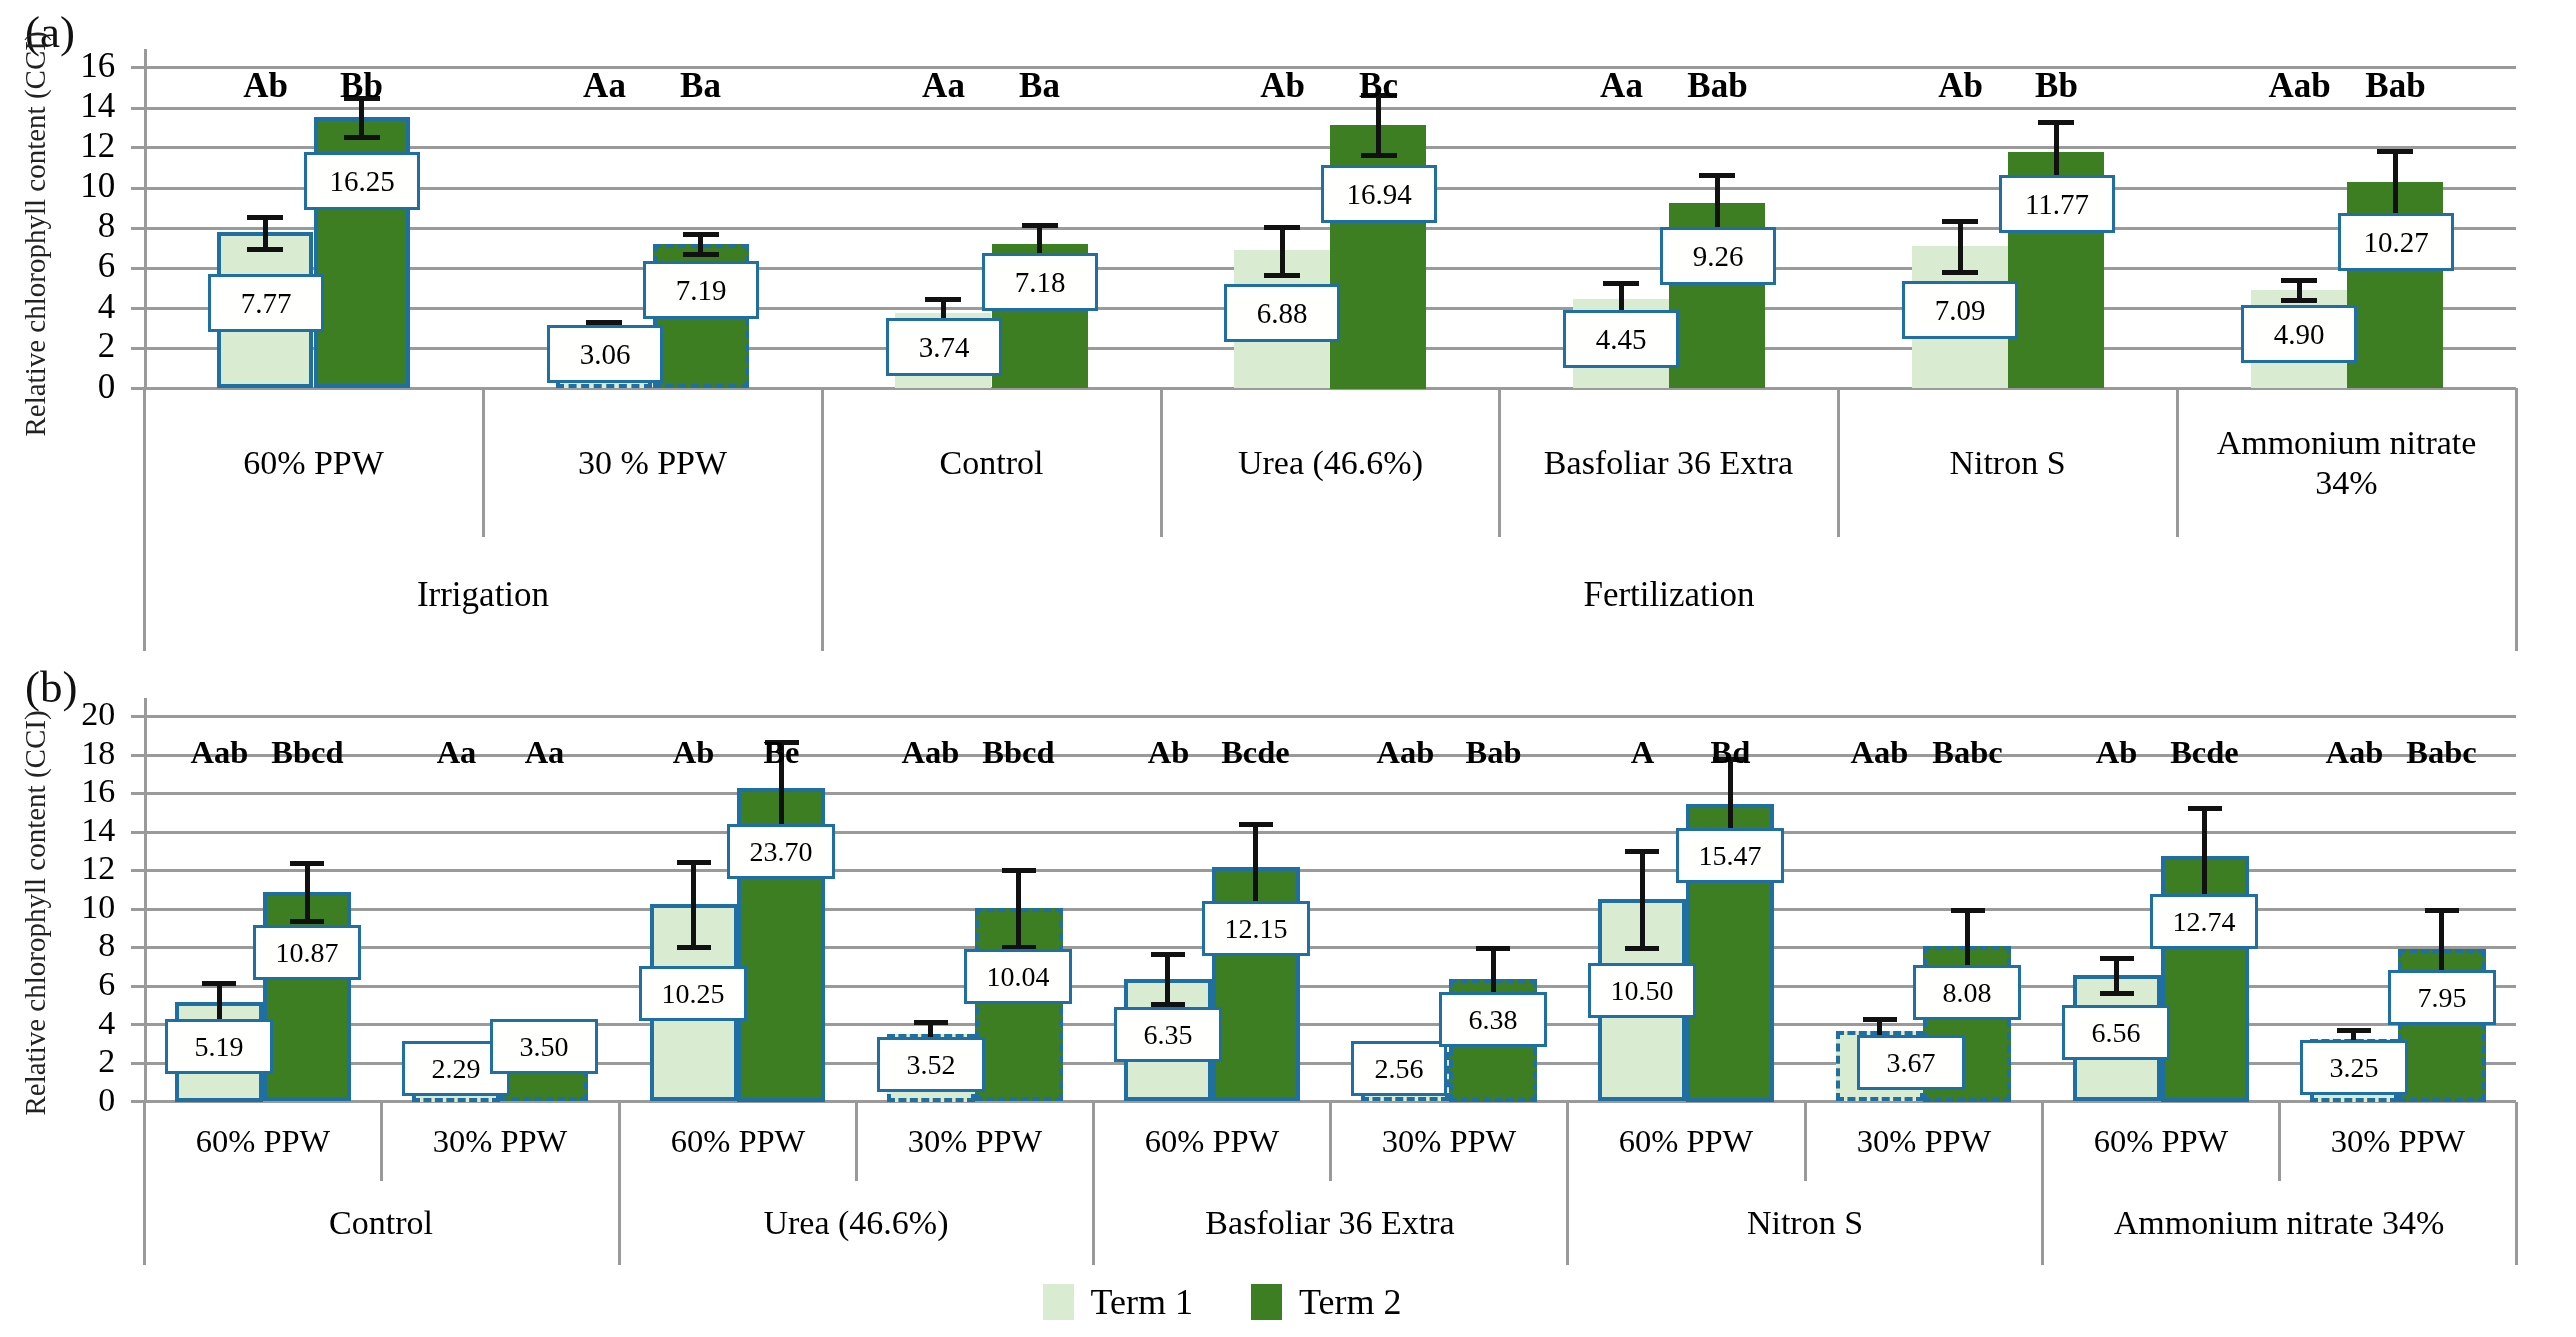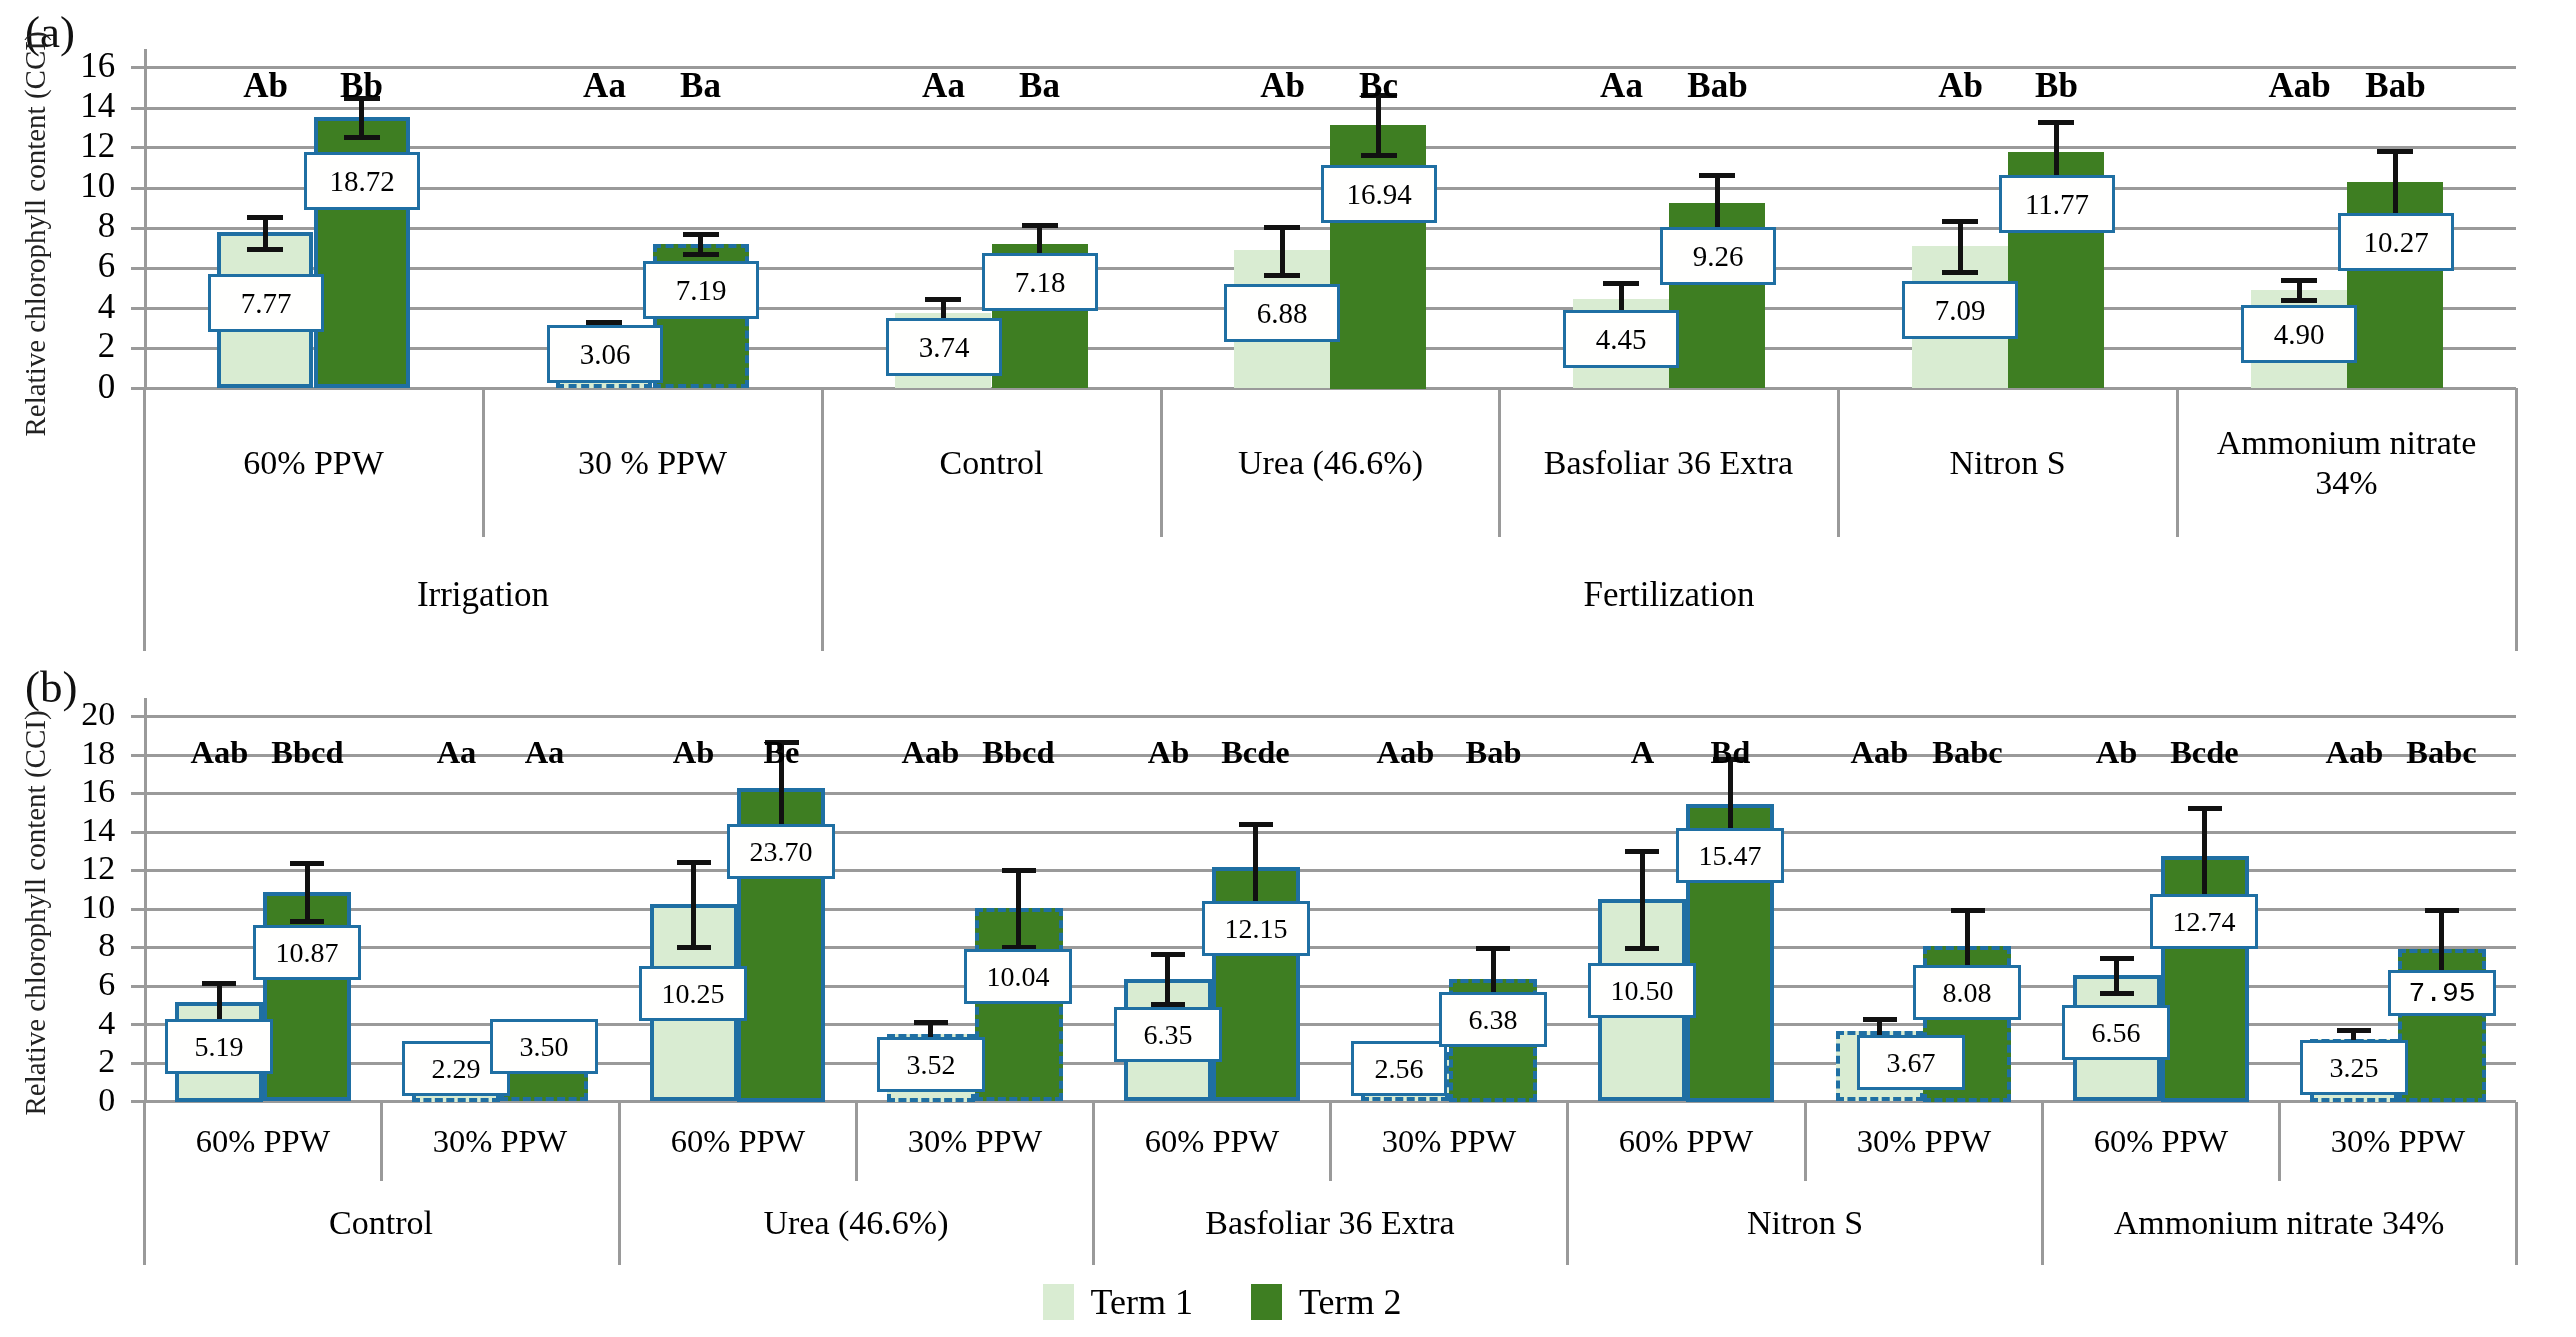--- a/index.html
+++ b/index.html
@@ -68,21 +68,21 @@
       <div class="bar" style="left: 314px; top: 117px; width: 96px; height: 271px; background: rgb(62, 126, 34); border: 4.2px solid rgb(31, 111, 163);"></div>
       <div class="ebar" style="left: 263px; top: 217px; width: 4.8px; height: 32px; background: rgb(17, 17, 17);"></div>
       <div class="ebar" style="left: 247px; top: 215px; width: 36px; height: 4.8px; background: rgb(17, 17, 17);"></div>
       <div class="ebar" style="left: 247px; top: 247px; width: 36px; height: 4.8px; background: rgb(17, 17, 17);"></div>
       <div class="ebar" style="left: 359px; top: 98px; width: 4.8px; height: 40px; background: rgb(17, 17, 17);"></div>
       <div class="ebar" style="left: 344px; top: 96px; width: 36px; height: 4.8px; background: rgb(17, 17, 17);"></div>
       <div class="ebar" style="left: 344px; top: 135px; width: 36px; height: 4.8px; background: rgb(17, 17, 17);"></div>
       <div class="letter" style="left: 169px; top: 66px; font-size: 35px;">Ab</div>
       <div class="letter" style="left: 265px; top: 66px; font-size: 35px;">Bb</div>
       <div class="vbox" style="left: 208px; top: 274px; width: 116px; height: 58px; font-size: 29px;">7.77</div>
-      <div class="vbox" style="left: 304px; top: 152px; width: 116px; height: 58px; font-size: 29px;">18.72</div>
+      <div class="vbox" style="left: 304px; top: 152px; width: 116px; height: 58px; font-size: 29px;">16.25</div>
       <div class="cat" style="left: 149px; top: 388px; width: 329px; height: 149px; font-size: 34px;">60% PPW</div>
       <div class="bar" style="left: 556px; top: 327px; width: 96px; height: 61px; background: rgb(217, 236, 210); border: 4.2px dashed rgb(31, 111, 163);"></div>
       <div class="bar" style="left: 653px; top: 244px; width: 96px; height: 144px; background: rgb(62, 126, 34); border: 4.2px dashed rgb(31, 111, 163);"></div>
       <div class="ebar" style="left: 602px; top: 322px; width: 4.8px; height: 10.2px; background: rgb(17, 17, 17);"></div>
       <div class="ebar" style="left: 586px; top: 320px; width: 36px; height: 4.8px; background: rgb(17, 17, 17);"></div>
       <div class="ebar" style="left: 586px; top: 330px; width: 36px; height: 4.8px; background: rgb(17, 17, 17);"></div>
       <div class="ebar" style="left: 698px; top: 234px; width: 4.8px; height: 20px; background: rgb(17, 17, 17);"></div>
       <div class="ebar" style="left: 683px; top: 232px; width: 36px; height: 4.8px; background: rgb(17, 17, 17);"></div>
       <div class="ebar" style="left: 683px; top: 252px; width: 36px; height: 4.8px; background: rgb(17, 17, 17);"></div>
       <div class="letter" style="left: 508px; top: 66px; font-size: 35px;">Aa</div>
@@ -317,21 +317,21 @@
       <div class="bar" style="left: 2398px; top: 949px; width: 88px; height: 153px; background: rgb(62, 126, 34); border: 4.2px dashed rgb(31, 111, 163);"></div>
       <div class="ebar" style="left: 2351px; top: 1029px; width: 4.8px; height: 19px; background: rgb(17, 17, 17);"></div>
       <div class="ebar" style="left: 2337px; top: 1028px; width: 34px; height: 4.8px; background: rgb(17, 17, 17);"></div>
       <div class="ebar" style="left: 2337px; top: 1047px; width: 34px; height: 4.8px; background: rgb(17, 17, 17);"></div>
       <div class="ebar" style="left: 2439px; top: 910px; width: 4.8px; height: 77px; background: rgb(17, 17, 17);"></div>
       <div class="ebar" style="left: 2425px; top: 908px; width: 34px; height: 4.8px; background: rgb(17, 17, 17);"></div>
       <div class="ebar" style="left: 2425px; top: 985px; width: 34px; height: 4.8px; background: rgb(17, 17, 17);"></div>
       <div class="letter" style="left: 2258px; top: 734px; font-size: 32.5px;">Aab</div>
       <div class="letter" style="left: 2345px; top: 734px; font-size: 32.5px;">Babc</div>
       <div class="vbox" style="left: 2300px; top: 1040px; width: 108px; height: 55px; font-size: 28px;">3.25</div>
-      <div class="vbox" style="left: 2388px; top: 970px; width: 108px; height: 46px; font-size: 28px; font-family: Liberation Mono, monospace;">7.95</div>
+      <div class="vbox" style="left: 2388px; top: 970px; width: 108px; height: 55px; font-size: 28px;">7.95</div>
       <div class="cat" style="left: 2284px; top: 1102px; width: 228px; height: 79px; font-size: 32.5px;">30% PPW</div>
       <div class="sect" style="left: 144px; top: 1181px; width: 474px; height: 83px; font-size: 34px;">Control</div>
       <div class="sect" style="left: 619px; top: 1181px; width: 474px; height: 83px; font-size: 34px;">Urea (46.6%)</div>
       <div class="sect" style="left: 1093px; top: 1181px; width: 474px; height: 83px; font-size: 34px;">Basfoliar 36 Extra</div>
       <div class="sect" style="left: 1568px; top: 1181px; width: 474px; height: 83px; font-size: 34px;">Nitron S</div>
       <div class="sect" style="left: 2042px; top: 1181px; width: 474px; height: 83px; font-size: 34px;">Ammonium nitrate 34%</div>
     </div>
 
   <div id="legend">
       <div class="leg-item">

